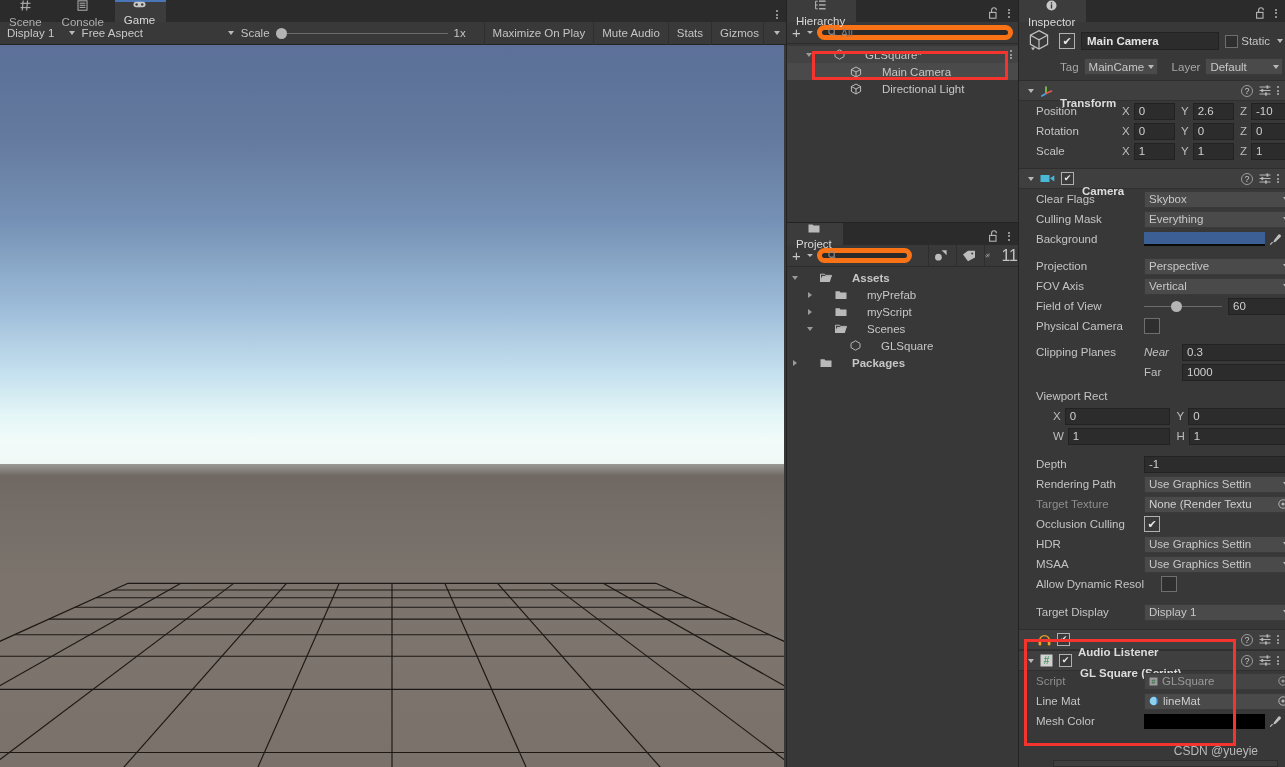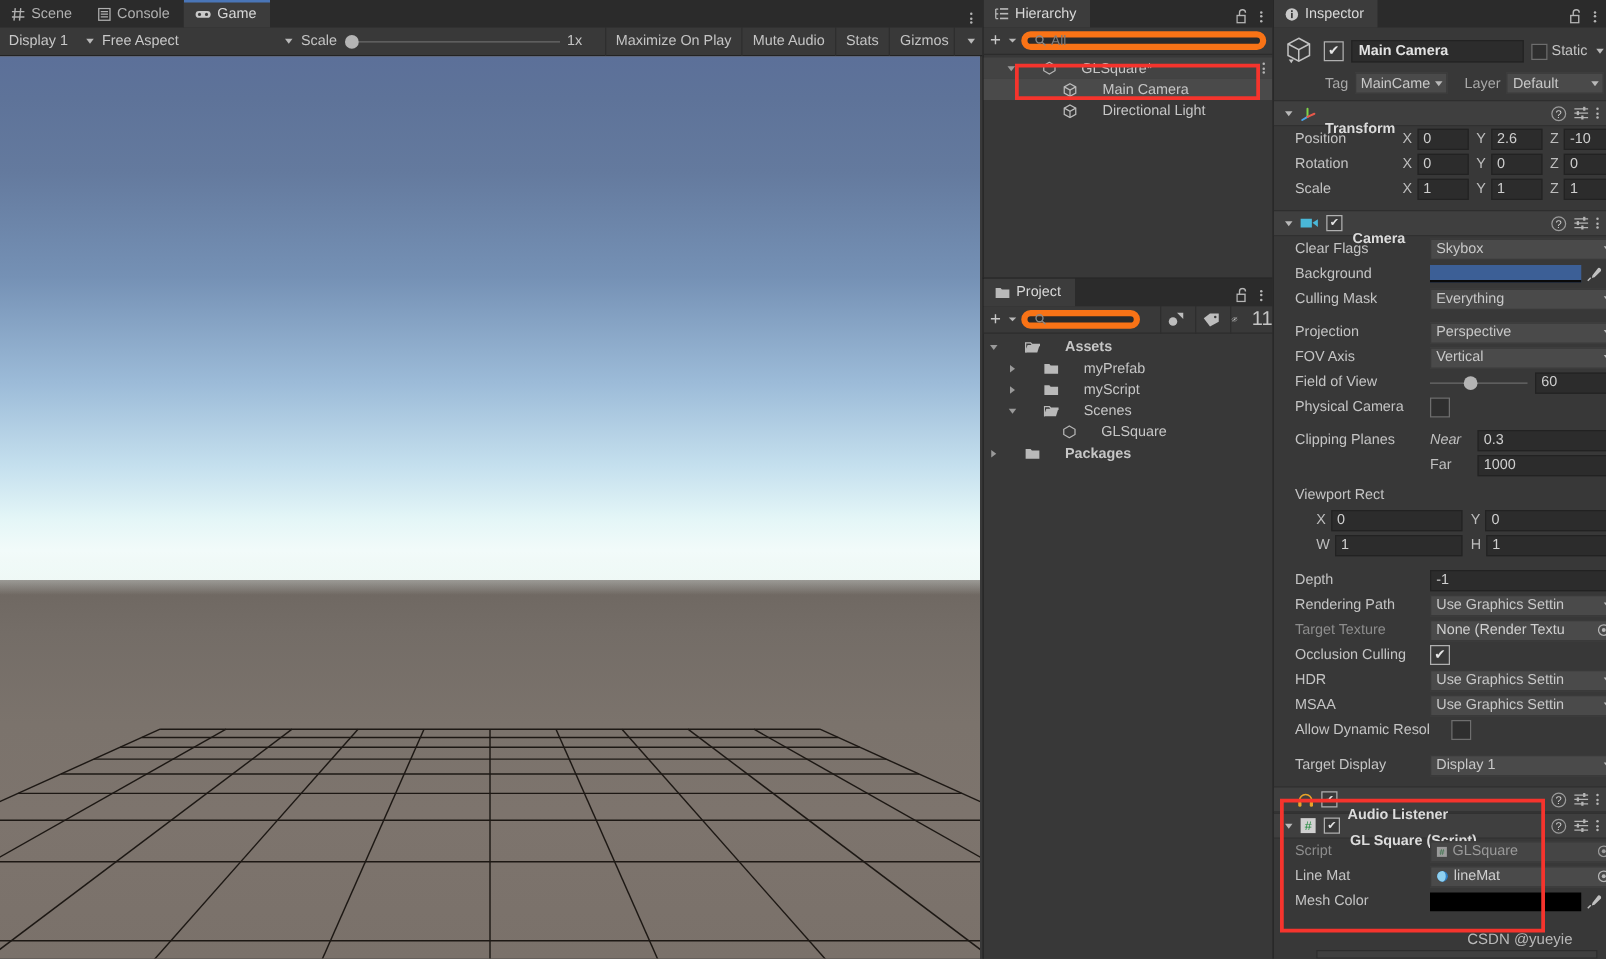--- a/index.html
+++ b/index.html
@@ -13,21 +13,21 @@
   }
   .root{position:relative;width:1285px;height:767px;}
 
   
   .tabbar{
     height:22px;background:#2b2b2b;display:flex;align-items:flex-end;
     position:relative;
   }
   .tab{
     height:22px;display:flex;align-items:center;gap:5px;
-    padding:0 11px 0 9px;color:#b0b0b0;font-size:11.5px;white-space:nowrap;
+    padding:0 11px 0 9px;color:#b0b0b0;font-size:11.5px;white-space:nowrap;flex-direction:column;
   }
   .tab.active{background:#3c3c3c;color:#d9d9d9;box-shadow:inset 0 2px 0 0 #4a76b8;}
   .tabbar .spacer{flex:1;}
   .tabbar-icons{display:flex;align-items:center;gap:9px;padding:0 8px 3px 0;}
 
   .toolbar{
     height:23px;background:#393939;display:flex;align-items:center;
     border-bottom:1px solid #232323;
   }
 
@@ -669,35 +669,35 @@
       </div>
 
       <div class="prow">
         <span class="plabel">Clear Flags</span>
         <div class="dd" style="flex:1;margin-right:-8px;background:#4a4a4a;border-color:#3a3a3a;">
           <span>Skybox</span>
           <span class="caret"></span>
         </div>
       </div>
       <div class="prow">
+        <span class="plabel">Culling Mask</span>
+        <div class="dd" style="flex:1;margin-right:-8px;background:#4a4a4a;border-color:#3a3a3a;">
+          <span>Everything</span>
+          <span class="caret"></span>
+        </div>
+      </div>
+      <div class="prow">
         <span class="plabel">Background</span>
         <div id="bg-swatch" style="flex: 1 1 0%; height: 14px; border-bottom: 2px solid rgb(10, 10, 10); background: rgb(60, 95, 150);"></div>
         <span class="ico" style="width:20px;justify-content:center;">
           <svg width="13" height="13" viewBox="0 0 13 13">
               <path d="M9.5 1.4 a1.8 1.8 0 0 1 2.3 2.3 L6.6 8.8 L4.4 9.4 L5 7.2 Z" fill="#c0c0c0"></path>
               <path d="M3.6 9.2 L1.2 11.6" stroke="#c0c0c0" stroke-width="1.2"></path>
             </svg>
         </span>
-      </div>
-      <div class="prow">
-        <span class="plabel">Culling Mask</span>
-        <div class="dd" style="flex:1;margin-right:-8px;background:#4a4a4a;border-color:#3a3a3a;">
-          <span>Everything</span>
-          <span class="caret"></span>
-        </div>
       </div>
       <div style="height:7px;"></div>
       <div class="prow">
         <span class="plabel">Projection</span>
         <div class="dd" style="flex:1;margin-right:-8px;background:#4a4a4a;border-color:#3a3a3a;">
           <span>Perspective</span>
           <span class="caret"></span>
         </div>
       </div>
       <div class="prow">

